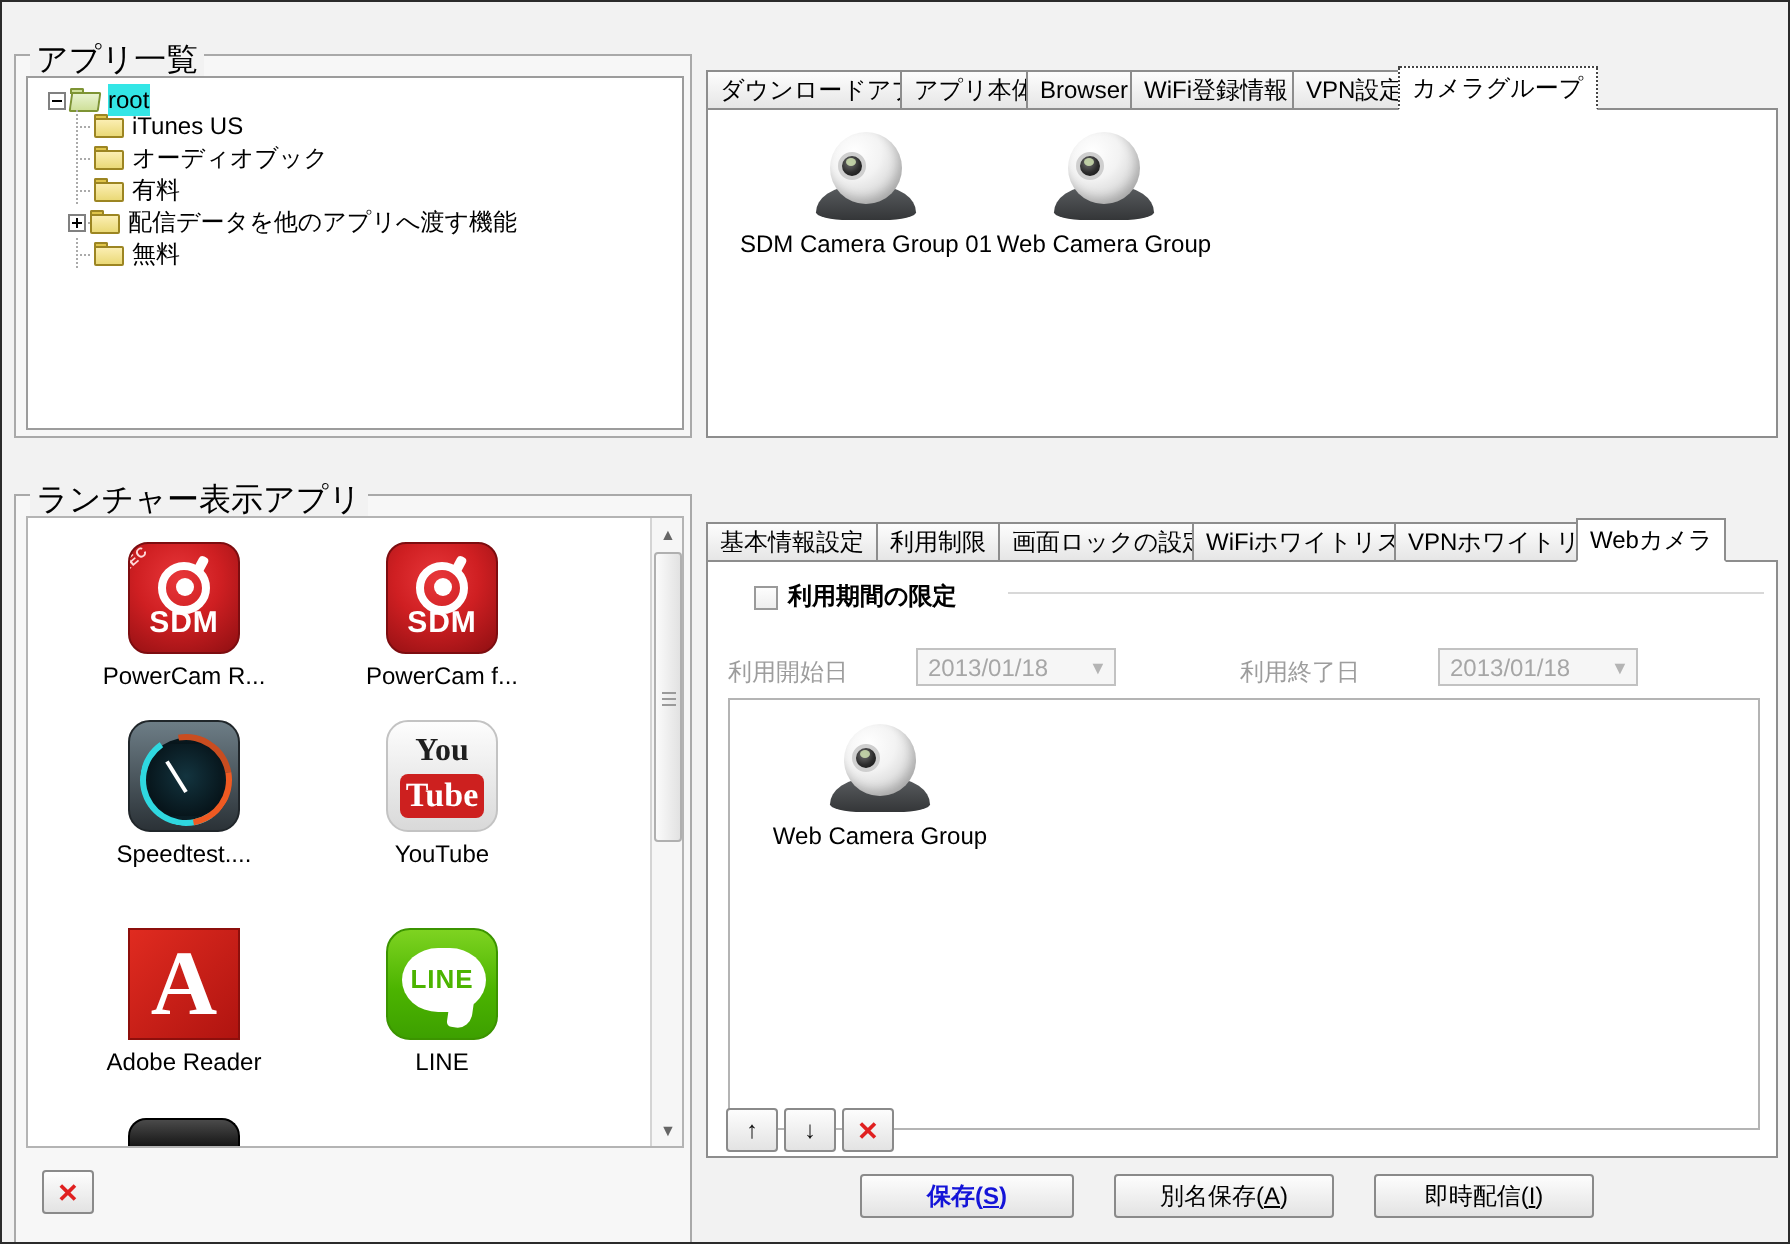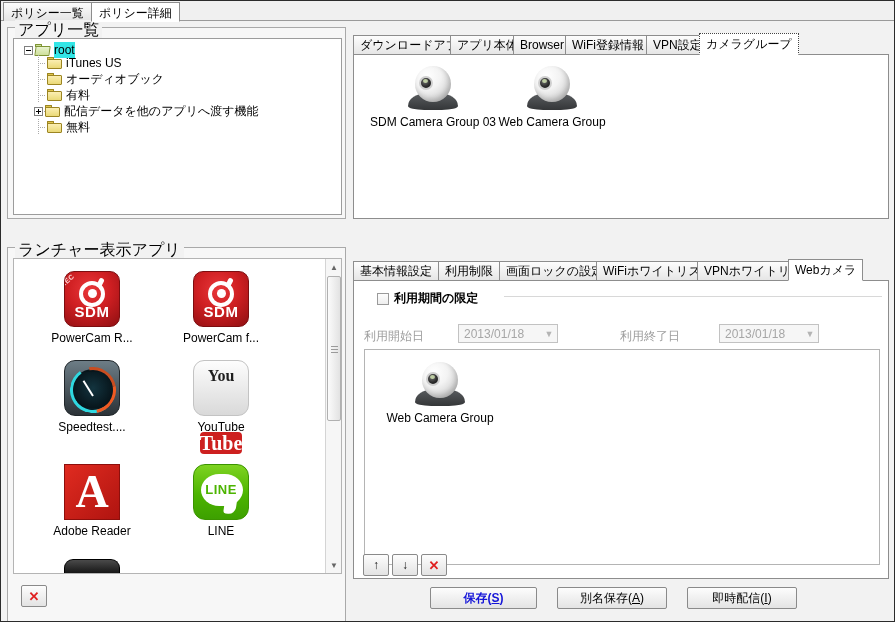--- a/index.html
+++ b/index.html
@@ -332,24 +332,23 @@
     border: 1px solid #c3c3c3; position: relative;
   }
   .ic-yt .you {
     position: absolute; left: 0; right: 0; top: 6px;
     text-align: center; font-weight: bold; font-size: 16px;
     color: #1f1f1f; font-family: "Liberation Serif", serif;
   }
   .ic-yt .tube {
     position: absolute; left: 6px; right: 6px; top: 26px; height: 22px;
     background: #cd201f; border-radius: 4px;
-    color: #ffffff; font-weight: bold; font-size: 20px;
+    color: #ffffff; font-weight: bold; font-size: 17px;
     display: flex; align-items: center; justify-content: center;
     font-family: "Liberation Serif", serif;
-    margin-top: 45px;
   }
 
   .ic-pdf {
     width: 56px; height: 56px;
     background: linear-gradient(135deg,#e02b20 0%,#b01410 100%);
     border: 1px solid #8d0f0c; position: relative; overflow: hidden;
   }
   .ic-pdf .a {
     position: absolute; left: 0; right: 0; top: 2px;
     text-align: center; font-family: "Liberation Serif", serif;
@@ -384,24 +383,20 @@
 
   .sep-line {
     position: absolute; background: #d8d8d8; height: 1px;
   }
 </style>
 </head>
 <body>
 
 <div id="app">
 
-  <div class="topstrip">
-    <div class="ttab" style="left:2px;">ポリシー一覧</div>
-    <div class="ttab sel" style="left:90px;">ポリシー詳細</div>
-  </div>
 
   <div class="group" style="left:6px; top:26px; width:339px; height:192px;">
     <div class="glabel">アプリ一覧</div>
 
     <div class="treebox" style="left:5px; top:10px; width:329px; height:177px;">
 
       <div class="trow" style="padding-top:3px;">
         <div class="tnode" style="padding-left:10px;">
           <span class="expander"></span>
           <span class="folder open">
@@ -572,21 +567,21 @@
     </div>
 
     <div class="tabpage" style="left:0; top:21px; width:536px; height:165px;">
       <div class="camitem" style="left:14px; top:11px;">
         <div class="camicon">
           <span class="base"></span>
             <span class="ball"></span>
             <span class="lens"></span>
             <span class="glint"></span>
         </div>
-        <div class="caption">SDM Camera Group 03</div>
+        <div class="caption">SDM Camera Group 01</div>
       </div>
       <div class="camitem" style="left:133px; top:11px;">
         <div class="camicon">
           <span class="base"></span>
             <span class="ball"></span>
             <span class="lens"></span>
             <span class="glint"></span>
         </div>
         <div class="caption">Web Camera Group</div>
       </div>

